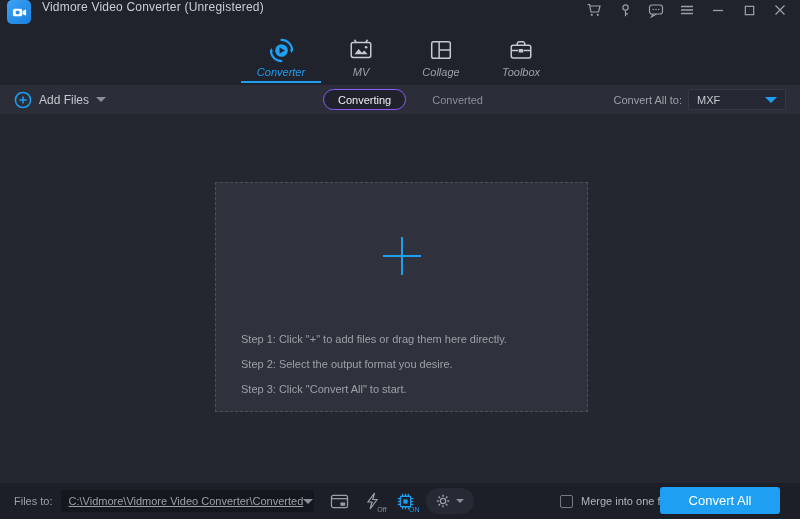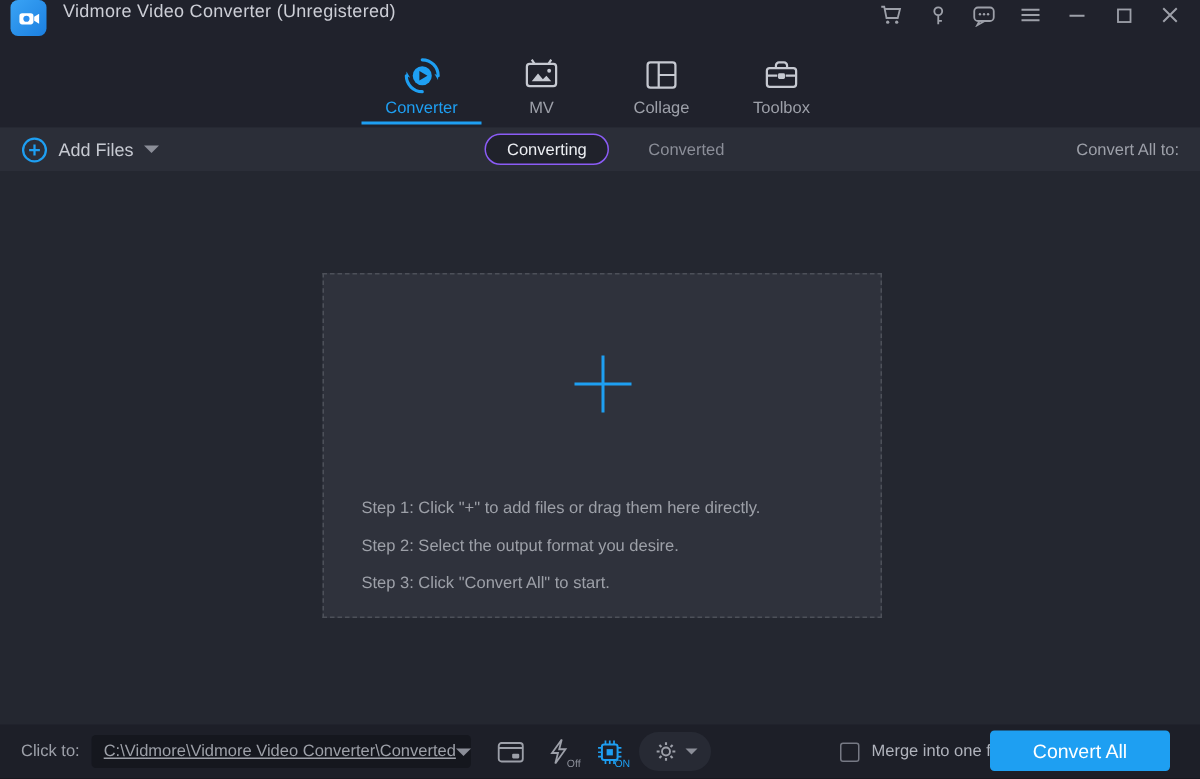--- a/index.html
+++ b/index.html
@@ -27,21 +27,21 @@
     position:absolute; top:30px; left:0; width:800px; height:55px;
     background:#20222c;
   }
   .tabs { position:absolute; left:241px; top:0; display:flex; }
   .tab {
     width:80px; height:55px; display:flex; flex-direction:column;
     align-items:center; justify-content:flex-start; padding-top:7px;
     position:relative; color:#9da0a9; font-size:11px;
   }
   .tab .tab-ic { height:26px; display:flex; align-items:center; justify-content:center; }
-  .tab .tab-label { margin-top:3px; }
+  .tab .tab-label { margin-top:3px;font-style:italic; }
   .tab.active { color:#1e9ff2; }
   .tab.active::after {
     content:""; position:absolute; left:0; right:0; bottom:2px; height:2px; background:#1e9ff2;
   }
   
   .subbar {
     position:absolute; top:85px; left:0; width:800px; height:29px;
     background:#2b2e38; display:flex; align-items:center;
   }
   .addfiles { display:flex; align-items:center; gap:7px; margin-left:14px; }
@@ -232,36 +232,40 @@
       <span class="caret-gray"></span>
     </div>
 
     <div class="viewtabs">
       <div class="pill">Converting</div>
       <div class="viewtab-plain">Converted</div>
     </div>
 
     <div class="convertto">
       <span class="convertto-label">Convert All to:</span>
+      <div class="format-select">
+        <span>MXF</span>
+        <span class="caret-blue"></span>
+      </div>
     </div>
   </div>
 
   <div class="main">
     <div class="dropzone">
       <div class="plus"></div>
       <div class="steps">
         <div>Step 1: Click "+" to add files or drag them here directly.</div>
         <div>Step 2: Select the output format you desire.</div>
         <div>Step 3: Click "Convert All" to start.</div>
       </div>
     </div>
   </div>
 
   <div class="footer">
-    <span class="saveto-label">Click to:</span>
+    <span class="saveto-label">Files to:</span>
     <div class="path-field">
       <span>C:\Vidmore\Vidmore Video Converter\Converted</span>
       <span class="caret-gray"></span>
     </div>
 
     <div class="foot-ic" style="margin-left:14px;">
       <svg width="19" height="17" viewBox="0 0 20 18" fill="none" stroke="#9da0a9" stroke-width="1.3">
         <rect x="1.5" y="2.5" width="17" height="13" rx="2"></rect>
         <path d="M1.5 6h17"></path>
         <rect x="11" y="10" width="5" height="3.4" rx="0.8" fill="#9da0a9" stroke="none"></rect>

